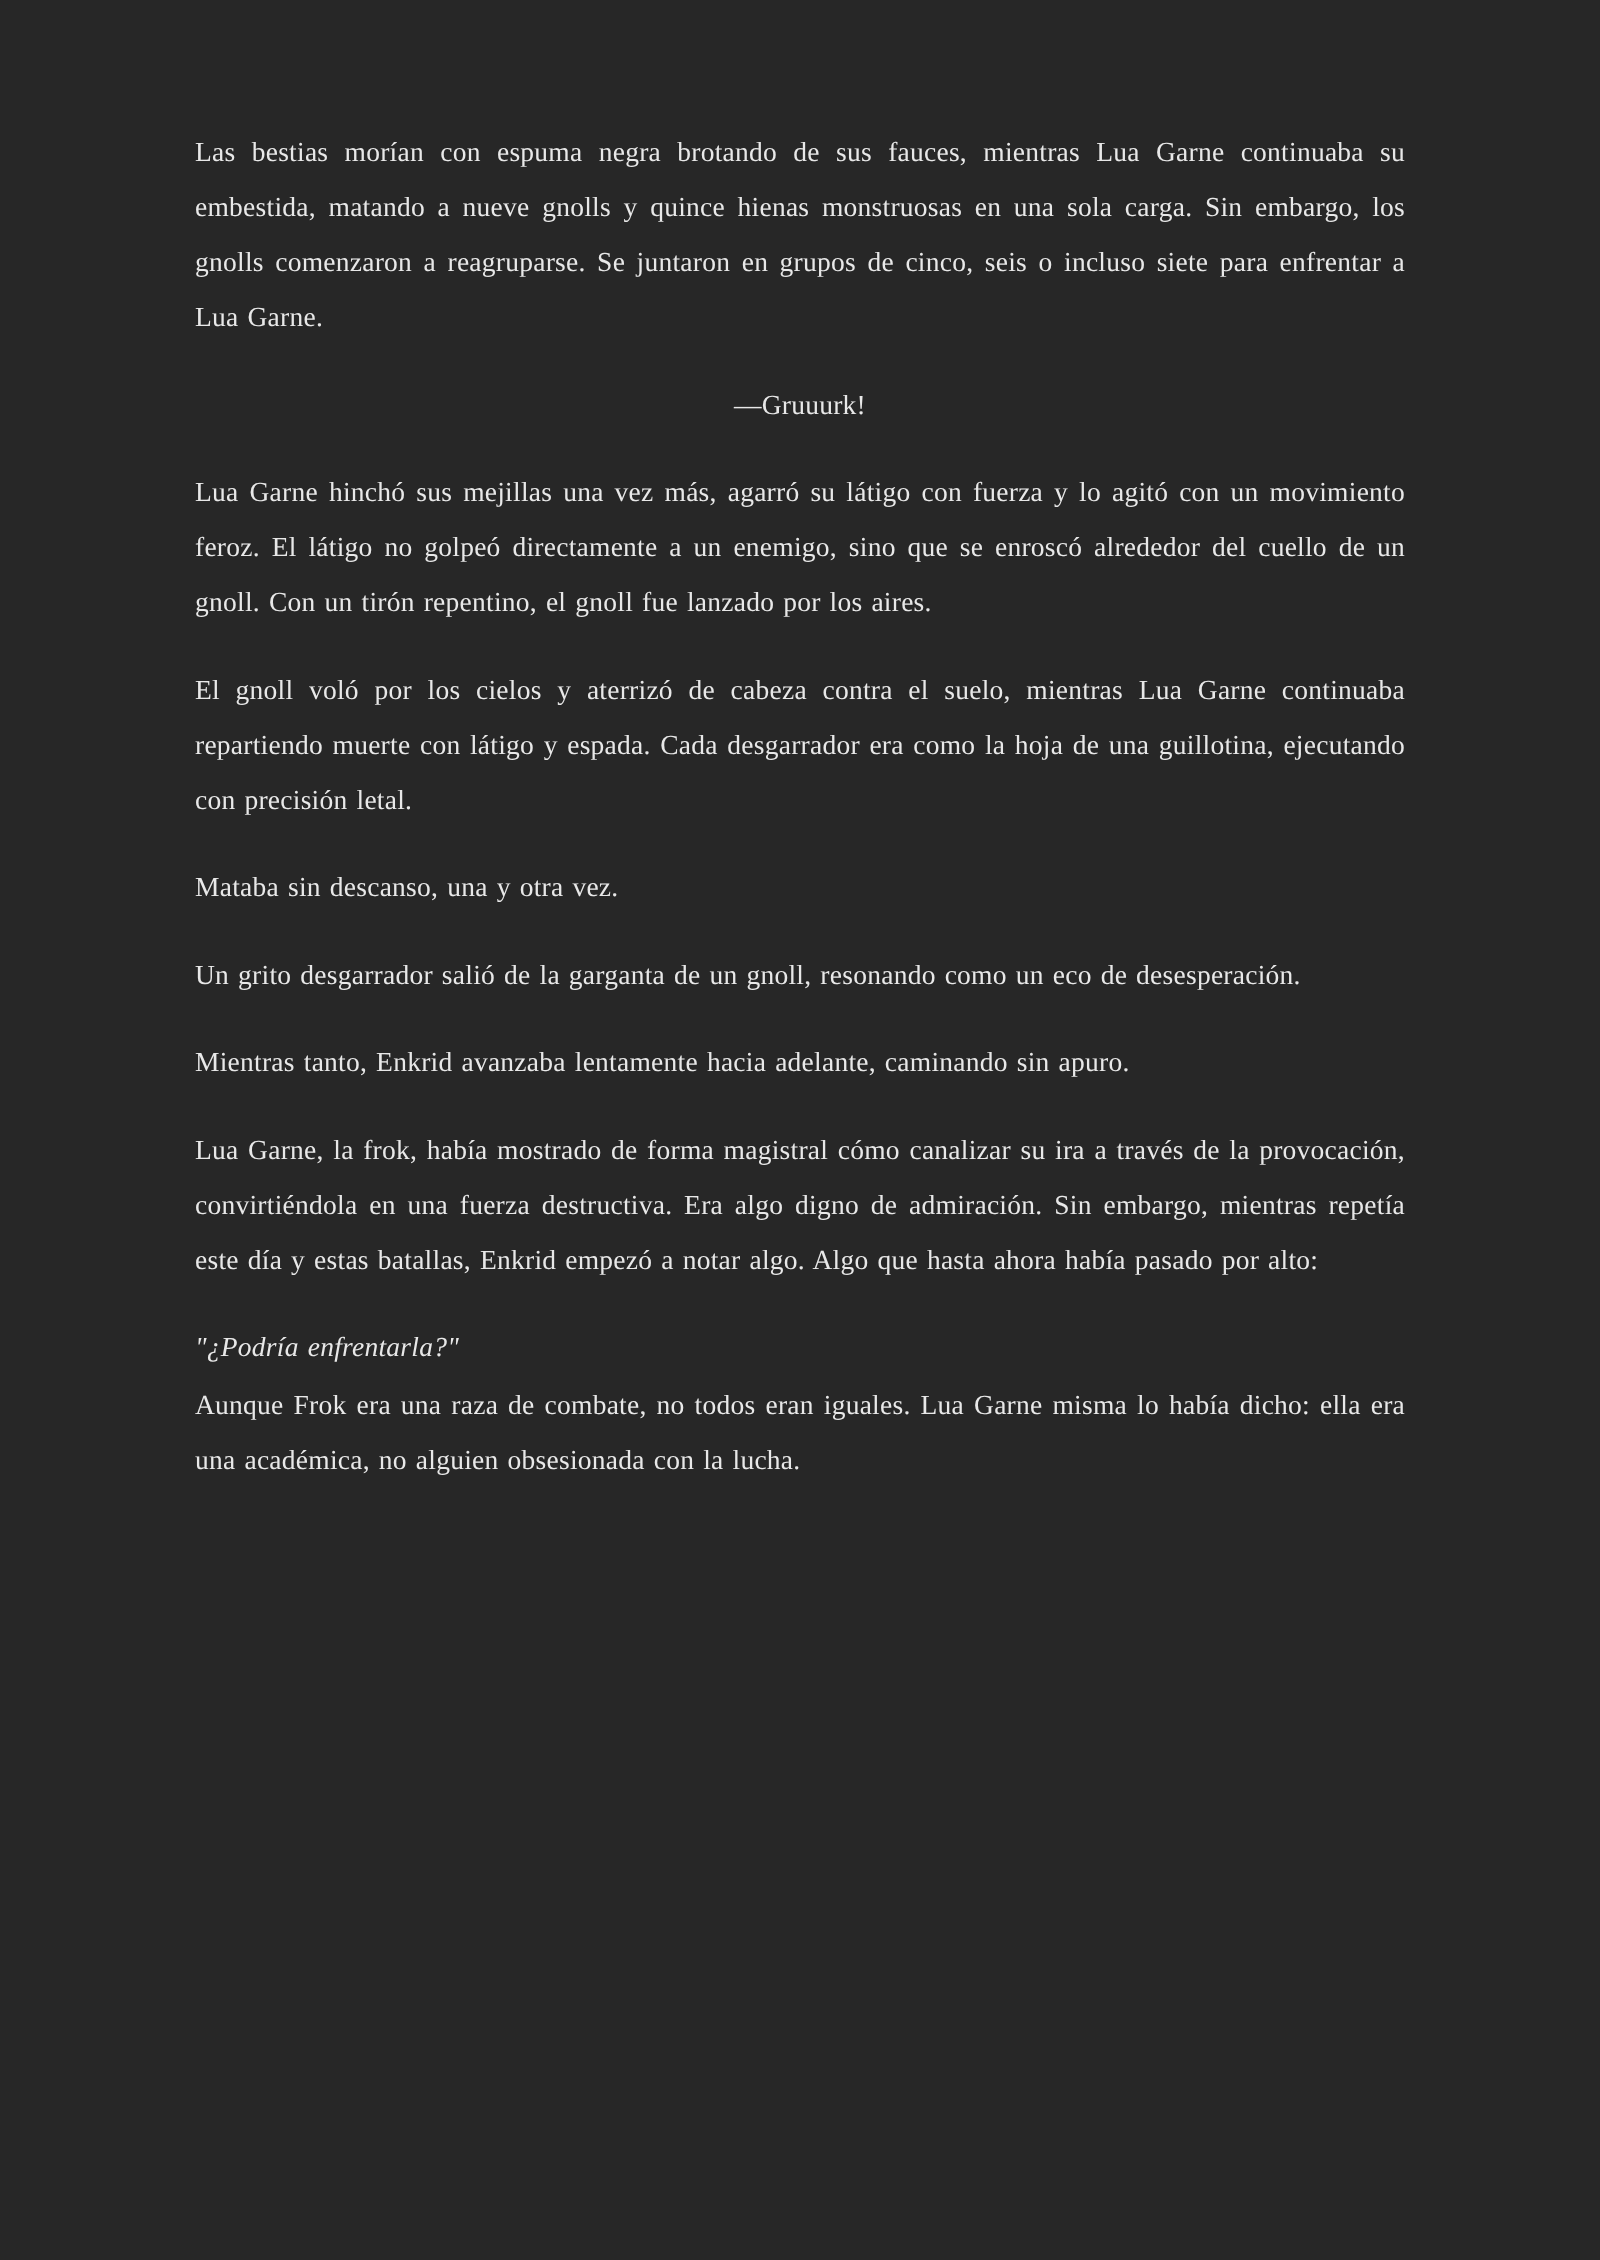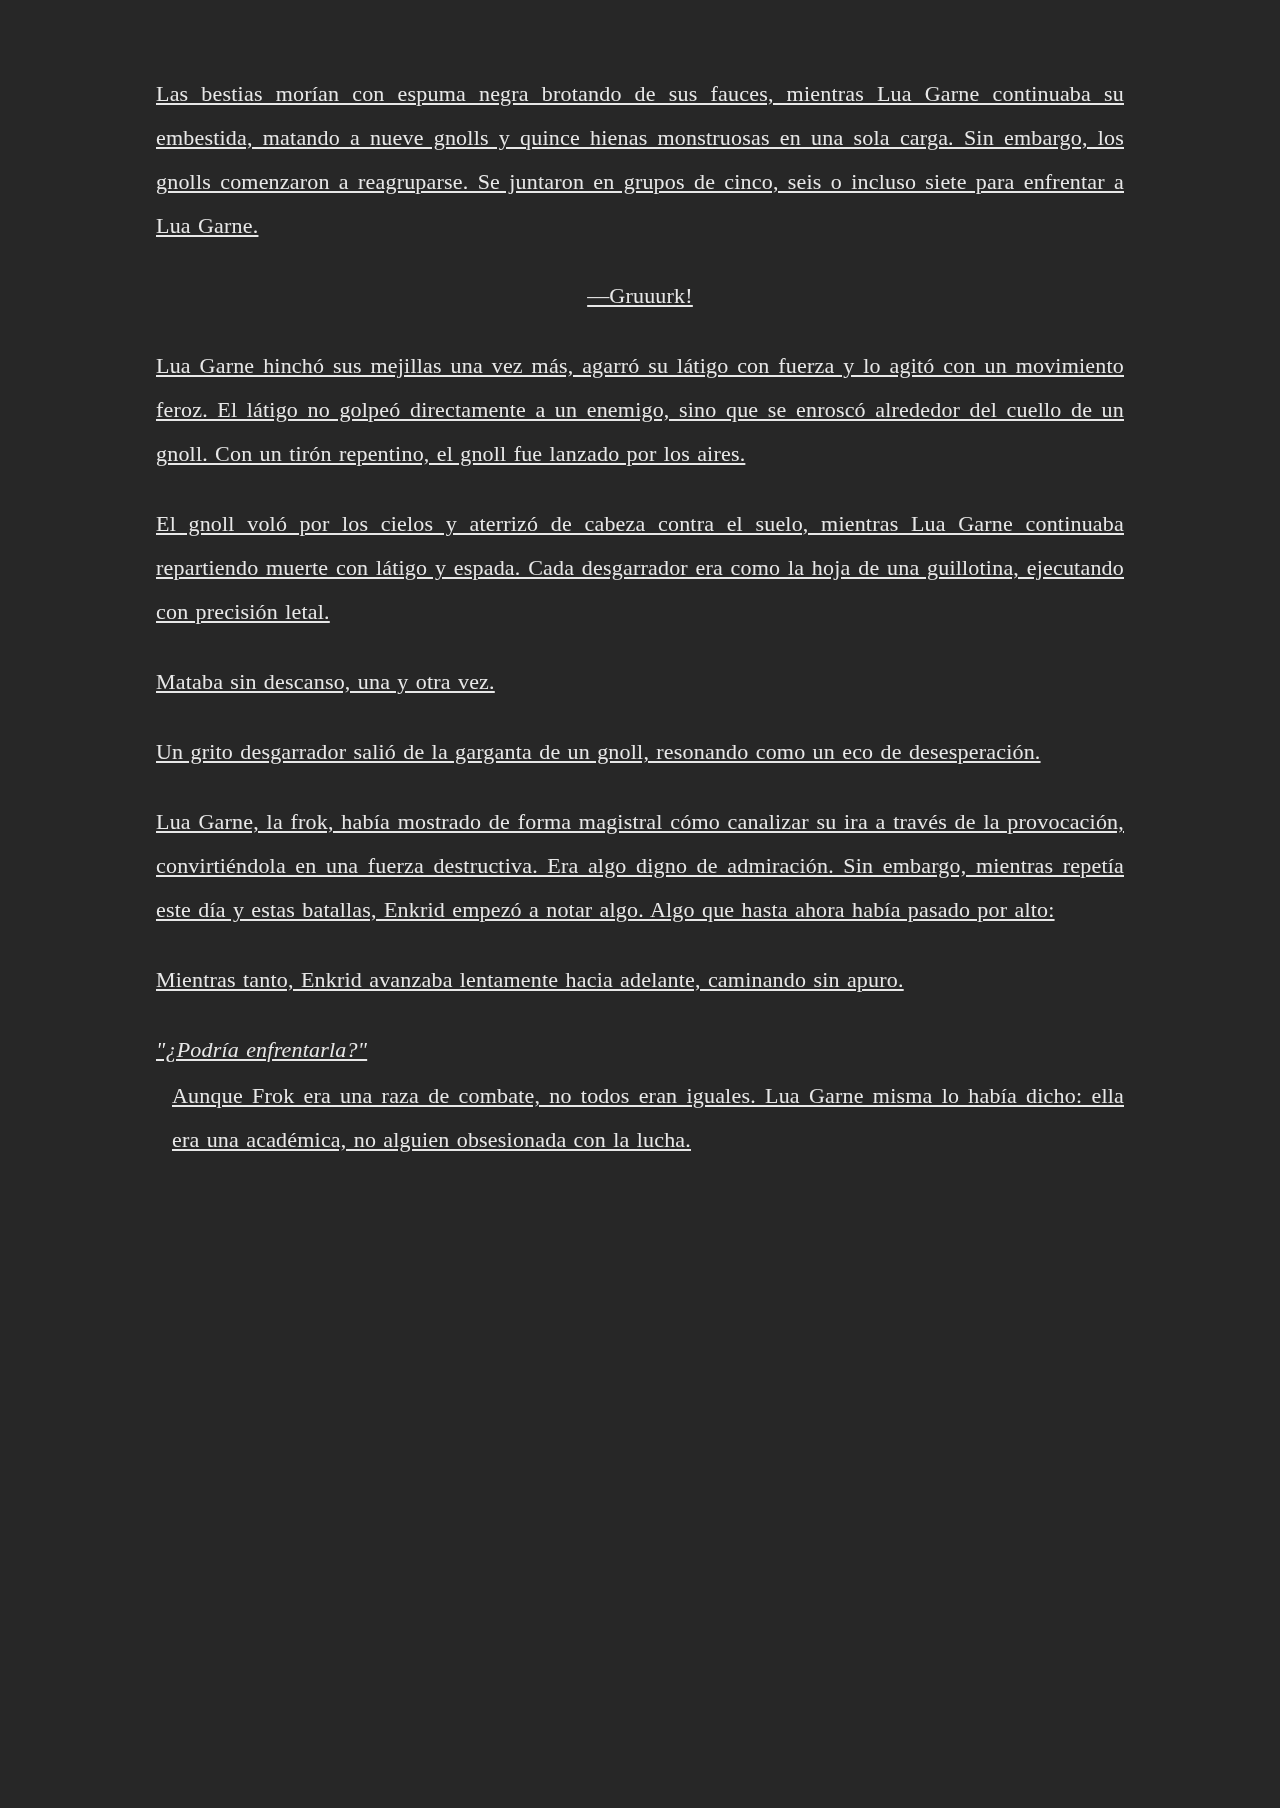--- a/index.html
+++ b/index.html
@@ -9,58 +9,56 @@
   body {
     width: 1280px;
     height: 1808px;
     background: #272727;
     overflow: hidden;
     font-family: "Liberation Serif", "DejaVu Serif", serif;
   }
   .page-column {
     width: 968px;
     margin: 0 auto;
-    padding-top: 72px;
+    padding-top: 100px;
     color: #e8e8e8;
-    text-decoration: underline;
   }
   p.para {
     margin: 0 0 26px 0;
     font-size: 22px;
     line-height: 44px;
     text-align: justify;
     text-justify: inter-word;
     letter-spacing: 0.2px;
     word-spacing: 1.5px;
   }
   p.para.dialogue {
     text-align: center;
   }
   p.para.quote {
     font-style: italic;
     text-align: left;
     margin-bottom: 2px;
   }
   p.para.tight {
     margin-top: 0;
-    margin-left: 16px;
   }
   p.para:last-child {
     margin-bottom: 0;
   }
 </style>
 </head>
 <body style="background: rgb(39, 39, 39);">
 
 <main class="page-column" style="color: rgb(232, 232, 232);">
   <div id="chapter-text">
       <p class="para">Las bestias morían con espuma negra brotando de sus fauces, mientras Lua Garne continuaba su embestida, matando a nueve gnolls y quince hienas monstruosas en una sola carga. Sin embargo, los gnolls comenzaron a reagruparse. Se juntaron en grupos de cinco, seis o incluso siete para enfrentar a Lua Garne.</p>
       <p class="para dialogue">—Gruuurk!</p>
       <p class="para">Lua Garne hinchó sus mejillas una vez más, agarró su látigo con fuerza y lo agitó con un movimiento feroz. El látigo no golpeó directamente a un enemigo, sino que se enroscó alrededor del cuello de un gnoll. Con un tirón repentino, el gnoll fue lanzado por los aires.</p>
       <p class="para">El gnoll voló por los cielos y aterrizó de cabeza contra el suelo, mientras Lua Garne continuaba repartiendo muerte con látigo y espada. Cada desgarrador era como la hoja de una guillotina, ejecutando con precisión letal.</p>
       <p class="para">Mataba sin descanso, una y otra vez.</p>
       <p class="para">Un grito desgarrador salió de la garganta de un gnoll, resonando como un eco de desesperación.</p>
+      <p class="para">Mientras tanto, Enkrid avanzaba lentamente hacia adelante, caminando sin apuro.</p>
       <p class="para">Lua Garne, la frok, había mostrado de forma magistral cómo canalizar su ira a través de la provocación, convirtiéndola en una fuerza destructiva. Era algo digno de admiración. Sin embargo, mientras repetía este día y estas batallas, Enkrid empezó a notar algo. Algo que hasta ahora había pasado por alto:</p>
-      <p class="para">Mientras tanto, Enkrid avanzaba lentamente hacia adelante, caminando sin apuro.</p>
       <p class="para quote">"¿Podría enfrentarla?"</p>
       <p class="para tight">Aunque Frok era una raza de combate, no todos eran iguales. Lua Garne misma lo había dicho: ella era una académica, no alguien obsesionada con la lucha.</p>
     </div>
 </main>
 
 </body></html>

